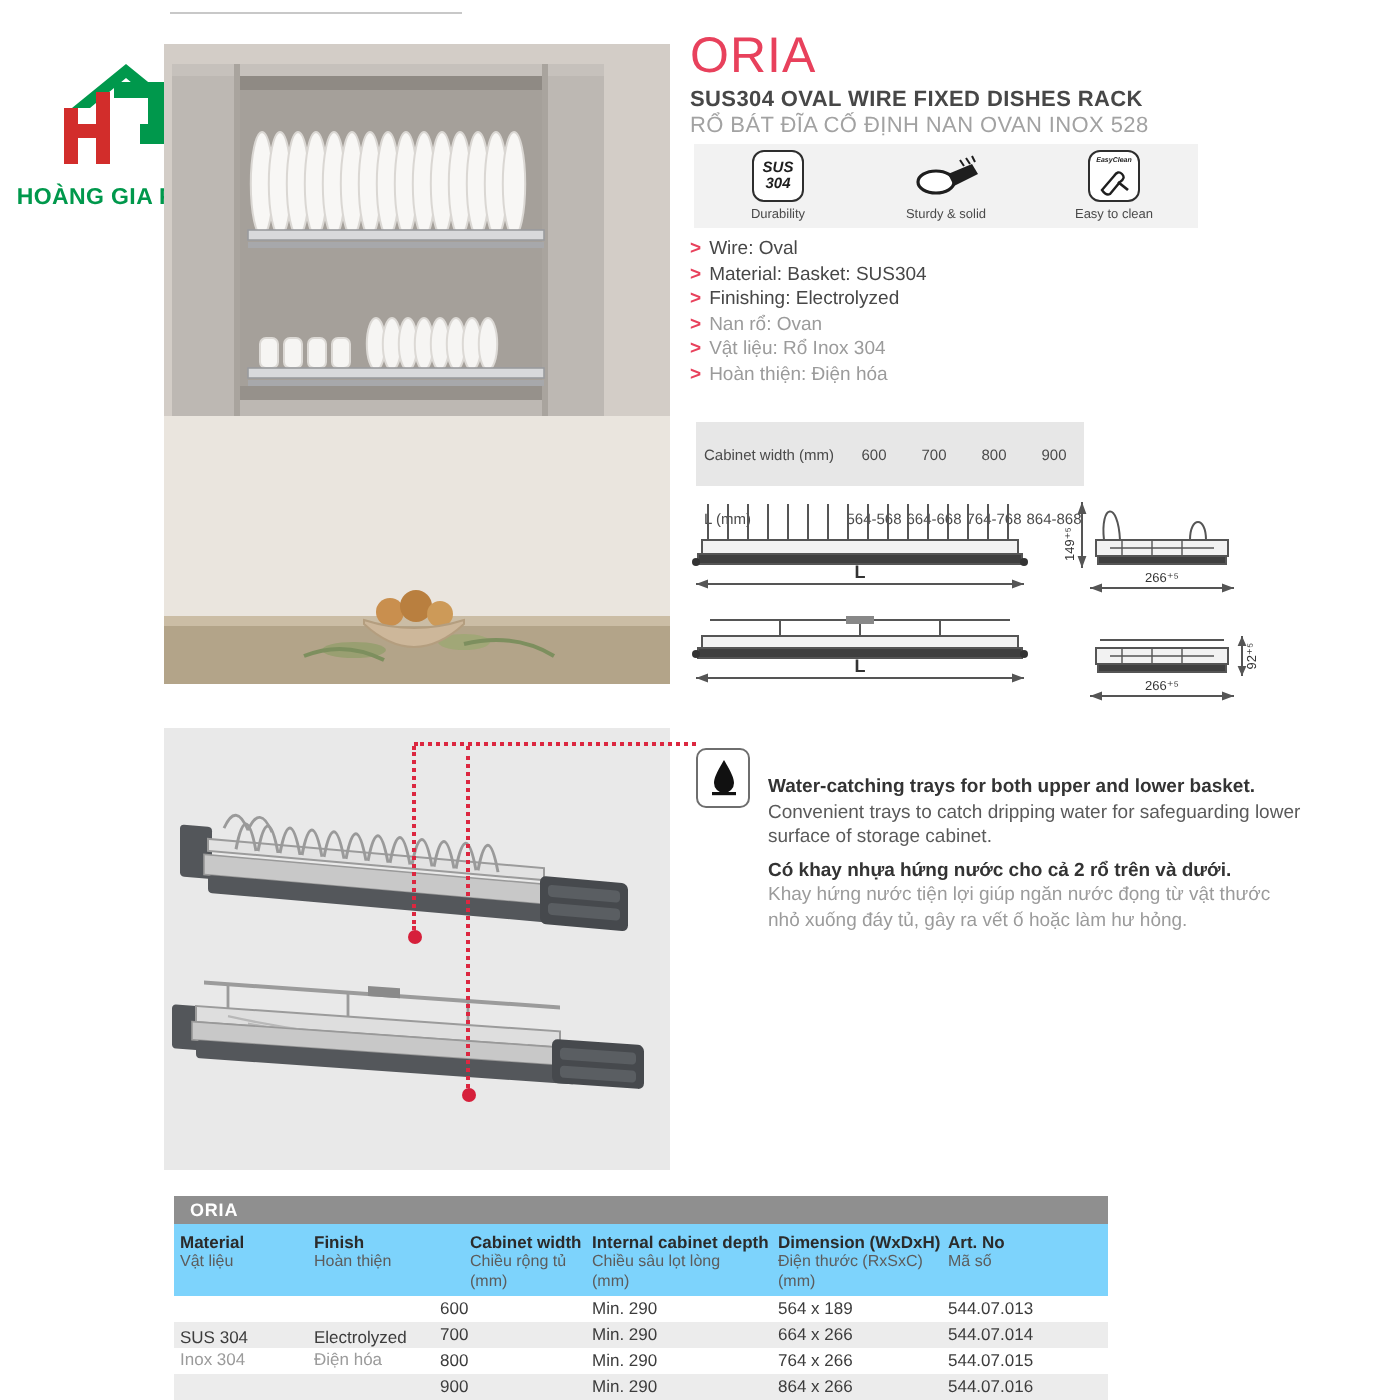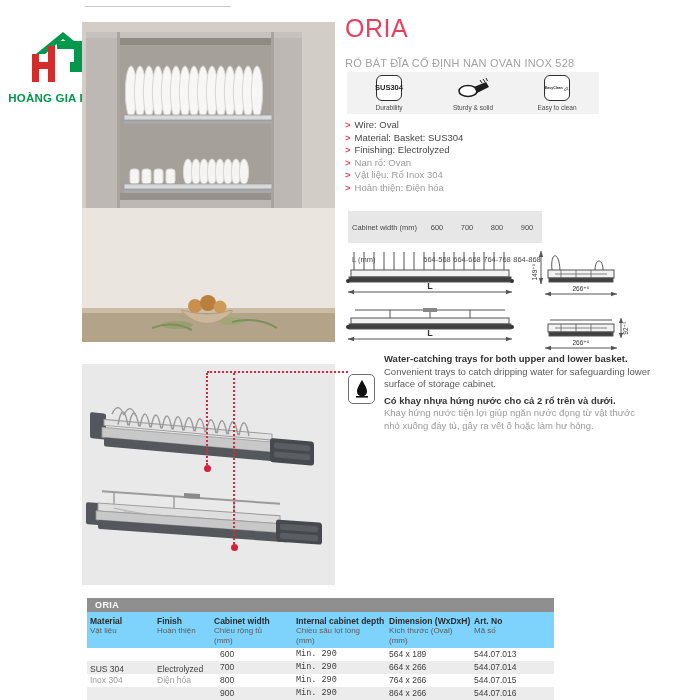--- a/index.html
+++ b/index.html
@@ -28,61 +28,61 @@
   .dot2{left:231px;top:544px;}
 
   
   .title{left:345px;top:14px;font-size:25px;color:#e8415c;letter-spacing:.5px;}
   .sub-en{left:345px;top:44px;font-size:11px;font-weight:bold;color:#474747;letter-spacing:.2px;}
   .sub-vi{left:345px;top:57px;font-size:11px;color:#a2a2a2;letter-spacing:.2px;}
 
   .feat-band{left:347px;top:72px;width:252px;height:42px;background:#f2f2f2;display:flex;}
   .feat{flex:1;display:flex;flex-direction:column;align-items:center;justify-content:flex-end;padding-bottom:3px;}
   .feat-icon-box{width:24px;height:24px;border:1.5px solid #2e2e2e;border-radius:6px;background:#fff;
-                 display:flex;flex-direction:row;align-items:center;justify-content:center;}
+                 display:flex;flex-direction:column;align-items:center;justify-content:center;font-style:italic;}
   .feat-badge{font-size:7.5px;font-weight:bold;line-height:8px;color:#1e1e1e;}
   .feat-caption{font-size:3.5px;font-weight:bold;color:#1e1e1e;line-height:5px;}
   .feat-label{font-size:6.5px;color:#4a4a4a;margin-top:3px;}
 
   .bullets{left:345px;top:119px;width:255px;}
   .b-row{font-size:9.5px;line-height:12.6px;white-space:nowrap;}
   .b-mark{color:#e8415c;margin-right:4px;font-weight:bold;}
   .b-en{color:#474747;}
   .b-vi{color:#9b9b9b;text-align:center;}
 
   .size-table{left:348px;top:211px;width:194px;font-size:7.5px;color:#4a4a4a;}
   .st-row{display:grid;grid-template-columns:74px 30px 30px 30px 30px;height:32px;align-items:center;}
   .st-head{background:#e7e7e7;}
   .st-label{padding-left:4px;}
   .st-val{text-align:center;}
 
   .drawings{left:345px;top:248px;}
 
   .callout-icon{left:348px;top:374px;width:25px;height:28px;border:1.5px solid #6e6e6e;border-radius:5px;
                 background:#fff;display:flex;align-items:center;justify-content:center;}
-  .callout{left:384px;top:353px;width:300px;}
+  .callout{left:384px;top:388px;width:300px;}
   .co-h-en{font-size:9.5px;font-weight:bold;color:#333;line-height:12.5px;}
   .co-b-en{font-size:9.5px;color:#5a5a5a;line-height:12.5px;width:295px;}
   .co-h-vi{font-size:9.5px;font-weight:bold;color:#333;line-height:12.5px;margin-top:4px;}
   .co-b-vi{font-size:9.5px;color:#9b9b9b;line-height:12.5px;width:268px;}
 
   
   .pt{left:87px;top:598px;width:467px;font-size:8.5px;}
   .pt-bar{height:14px;line-height:14px;background:#8f8f8f;color:#fff;font-weight:bold;
           font-size:9px;padding-left:8px;letter-spacing:.4px;box-sizing:border-box;}
   .pt-head{position:relative;height:36px;background:#7dd3fc;}
   .pt-col{position:absolute;top:4px;}
   .pt-col .en{font-weight:bold;color:#2b2b2b;font-size:8.5px;line-height:10px;}
   .pt-col .vi{color:#5c5c5c;font-size:8px;line-height:10px;}
   .pt-col .unit{color:#5c5c5c;font-size:8px;line-height:10px;}
   .pt-rows{position:relative;height:52px;}
   .pt-row{position:relative;height:13px;line-height:13px;color:#3c3c3c;}
   .pt-row.alt{background:#ececec;}
   .pt-cell{position:absolute;top:0;}
-  .c3{left:133px;} .c4{left:209px;font-family:Liberation Mono, monospace;} .c5{left:302px;} .c6{left:387px;}
+  .c3{left:133px;} .c4{left:209px;} .c5{left:302px;} .c6{left:387px;}
   .pt-span{position:absolute;top:50%;transform:translateY(-50%);line-height:10.5px;}
   .span-mat{left:3px;} .span-fin{left:70px;}
   .pt-span .en{color:#3c3c3c;} .pt-span .vi{color:#9b9b9b;}
 </style>
 </head>
 <body>
 
 <div class="canvas">
 
   <div class="abs top-rule"></div>
@@ -195,20 +195,21 @@
     </svg>
   </div>
 
   <div class="abs guide guide-h"></div>
   <div class="abs guide guide-v1"></div>
   <div class="abs guide guide-v2"></div>
   <div class="abs guide-dot dot1"></div>
   <div class="abs guide-dot dot2"></div>
 
   <div class="abs title">ORIA</div>
+  <div class="abs sub-en">SUS304 OVAL WIRE FIXED DISHES RACK</div>
   <div class="abs sub-vi">RỔ BÁT ĐĨA CỐ ĐỊNH NAN OVAN INOX 528</div>
 
   <div class="abs feat-band">
     <div class="feat">
       <div class="feat-icon-box">
         <div class="feat-badge">SUS</div>
         <div class="feat-badge">304</div>
       </div>
       <div class="feat-label">Durability</div>
     </div>
@@ -341,33 +342,33 @@
     <div class="pt-bar">ORIA</div>
     <div class="pt-head">
       <div class="pt-col" style="left:3px;">
         <div class="en">Material</div>
         <div class="vi">Vật liệu</div>
       </div>
       <div class="pt-col" style="left:70px;">
         <div class="en">Finish</div>
         <div class="vi">Hoàn thiện</div>
       </div>
-      <div class="pt-col" style="left:127px;">
+      <div class="pt-col" style="left:148px;">
         <div class="en">Cabinet width</div>
         <div class="vi">Chiều rộng tủ</div>
         <div class="unit">(mm)</div>
       </div>
       <div class="pt-col" style="left:209px;">
         <div class="en">Internal cabinet depth</div>
         <div class="vi">Chiều sâu lọt lòng</div>
         <div class="unit">(mm)</div>
       </div>
       <div class="pt-col" style="left:302px;">
         <div class="en">Dimension (WxDxH)</div>
-        <div class="vi">Kích thước (Oval)</div>
+        <div class="vi">Điện thước (RxSxC)</div>
         <div class="unit">(mm)</div>
       </div>
       <div class="pt-col" style="left:387px;">
         <div class="en">Art. No</div>
         <div class="vi">Mã số</div>
       </div>
     </div>
     <div class="pt-rows">
       <div class="pt-row">
         <span class="pt-cell c3">600</span>

